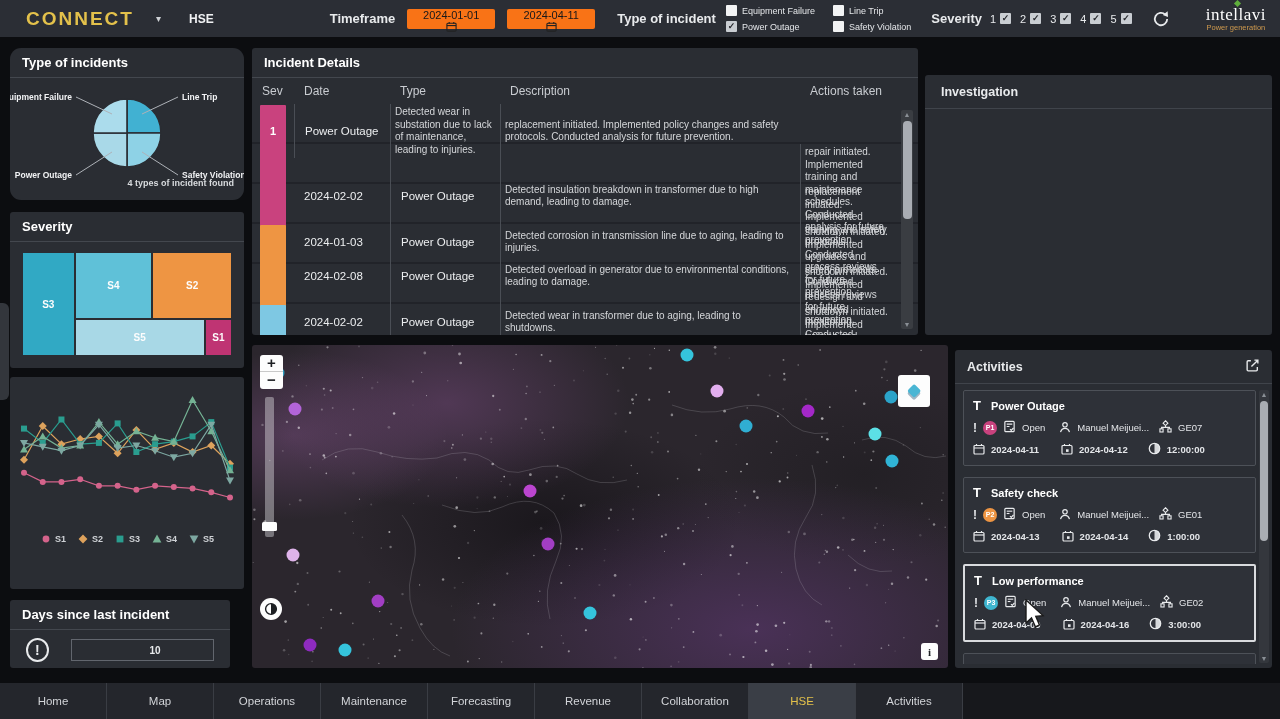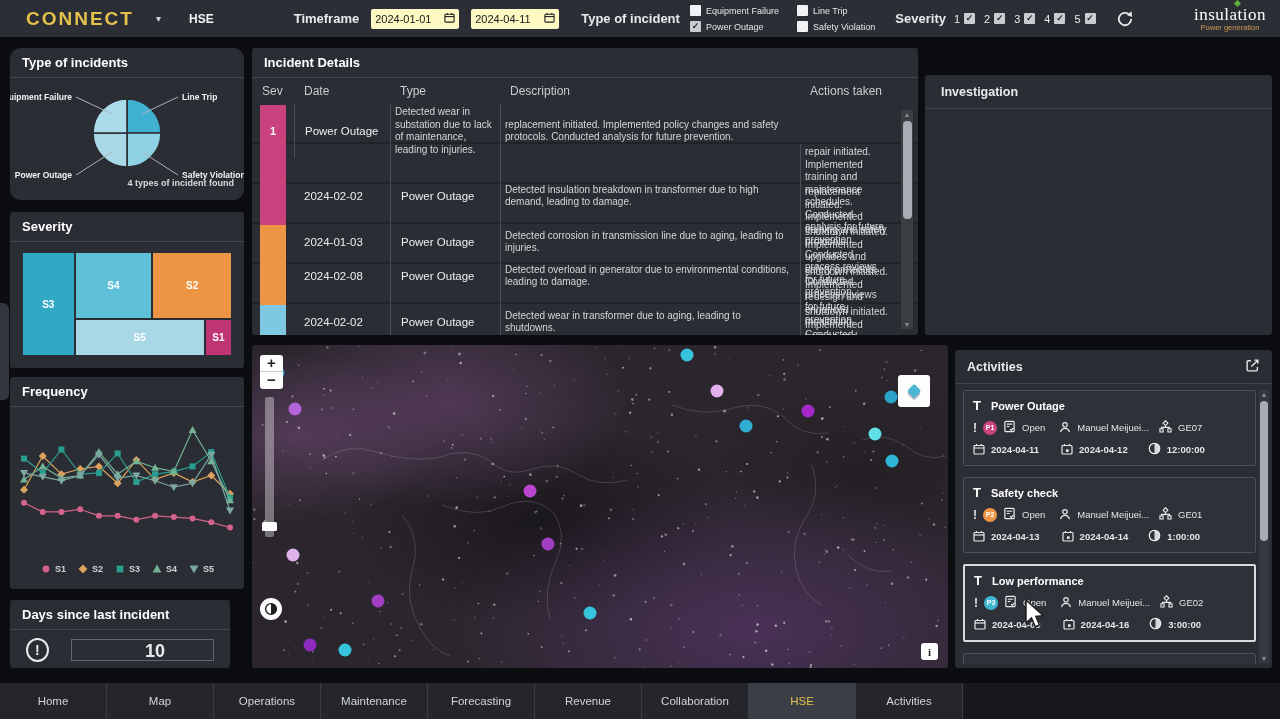--- a/index.html
+++ b/index.html
@@ -6,24 +6,24 @@
   body { background:#000; }
   .screen { position:relative; width:1280px; height:719px; background:#0c0d10;
             font-family:"Liberation Sans", sans-serif; color:#e8eaec; overflow:hidden; }
 
   
   .topbar { position:absolute; left:0; top:0; width:1280px; height:37px; background:#2b2e35;
             display:flex; align-items:center; z-index:5; }
   .logo { color:#e3c14b; font-size:19px; font-weight:bold; letter-spacing:2px; margin-left:26px; }
   .logo-caret { color:#cfd2d6; font-size:10px; margin-left:22px; cursor:default; }
   .section-label { font-size:12px; color:#f0f1f3; margin-left:28px; font-weight:bold; }
-  .tf-label { font-size:13px; font-weight:bold; margin-left:80px; }
-  .date-input { width:88px; height:20px; background:#fef9c3; color:#17181a; font-size:11px;
+  .tf-label { font-size:13px; font-weight:bold; margin-left:116px; }
+  .date-input { width:88px; height:20px; background:#f97316; color:#17181a; font-size:11px;
                 display:flex; align-items:center; justify-content:space-between; padding:0 4px;
-                border-radius:2px; margin-left:12px; }
+                border-radius:2px; margin-left:12px;flex-direction:column; }
   .toi-label { font-size:13px; font-weight:bold; margin-left:22px; }
   .chk-grid { display:grid; grid-template-rows:repeat(2,14px); grid-auto-flow:column; gap:2px 18px; margin-left:10px; }
   .chk-item { display:flex; align-items:center; gap:5px; font-size:9px; color:#e4e6e9; white-space:nowrap; }
   .chk-box { width:11px; height:11px; border-radius:1px; background:#f2f3f4; color:#23252a;
              font-size:9px; line-height:11px; text-align:center; font-weight:bold; flex:0 0 auto; }
   .chk-box.on { background:#c9cdd2; }
   .sev-label { font-size:13px; font-weight:bold; margin-left:20px; }
   .sev-group { display:flex; align-items:center; gap:9px; margin-left:8px; }
   .sev-item { display:flex; align-items:center; gap:4px; font-size:11px; }
   .refresh-btn { margin-left:20px; width:18px; height:18px; cursor:pointer; }
@@ -43,21 +43,21 @@
   .pie-foot { position:absolute; right:10px; bottom:4px; font-size:9px; font-weight:bold; color:#d8dbde; }
   .treemap { position:absolute; left:12px; top:40px; right:12px; bottom:12px; }
   .tm-item { position:absolute; display:flex; align-items:center; justify-content:center;
              font-size:10px; font-weight:bold; color:#fdfdfd; }
   .freq-legend { display:flex; justify-content:center; gap:11px; margin-top:2px; }
   .leg-item { display:flex; align-items:center; gap:3px; font-size:9px; color:#cfd2d6; font-weight:bold; }
   .days-row { display:flex; align-items:center; gap:22px; padding:8px 16px; }
   .days-icon { width:24px; height:24px; border:2px solid #e8eaec; border-radius:50%;
                display:flex; align-items:center; justify-content:center; font-weight:bold; font-size:14px; }
   .days-value { width:150px; height:22px; border:1px solid #62666e; text-align:center;
-                line-height:22px; font-size:18px; font-weight:bold;padding-left:25px; }
+                line-height:22px; font-size:10px; font-weight:bold;padding-left:25px; }
 
   
   .tbl-head, .t-row { display:grid; grid-template-columns:42px 96px 110px 300px 1fr; }
   .tbl-head { height:26px; align-items:center; font-size:12px; color:#c9ccd1; padding-right:20px; }
   .tbl-head > div { padding-left:10px; }
   .t-row { height:40px; border-bottom:2px solid #212329; padding-right:20px; }
   .t-sev { display:flex; align-items:center; justify-content:center; color:#fff; font-size:11px;
            font-weight:bold; margin:1px 8px 1px 8px; border-radius:1px; }
   .t-cell { font-size:11.5px; display:flex; align-items:center; padding-left:10px; color:#eceef0; }
   .t-small { font-size:10px; color:#d5d7da; line-height:1.25; align-items:center; display:flex;
@@ -191,21 +191,21 @@
         </label>
       </div>
     <div class="refresh-btn">
       <svg width="18" height="18" viewBox="0 0 16 16">
           <path d="M13.5,8 a5.5,5.5 0 1 1 -1.7,-3.95" fill="none" stroke="#e8eaec" stroke-width="1.6"></path>
           <polygon points="13.9,1.2 14.2,6.2 9.6,4.4" fill="#e8eaec"></polygon>
         </svg>
     </div>
     <div class="brand">
       <div class="brand-spark"></div>
-      <div class="brand-name">insulation</div>
+      <div class="brand-name">intellavi</div>
       <div class="brand-tag">Power generation</div>
     </div>
   </header>
 
   <section class="panel" style="left:10px;top:48px;width:234px;height:152px;border-radius:11px;">
     <div class="panel-h">Type of incidents</div>
     <div class="pie-wrap">
       <svg id="pie-svg" width="234" height="110" viewBox="0 0 234 110">
           <path d="M117,55 L117,21 A34,34 0 0 1 151,55 Z" fill="#41b1d2" stroke="#2a2d33" stroke-width="1.6"></path>
           <line x1="168" y1="19" x2="132" y2="36" stroke="#aeb2b8" stroke-width="1"></line>
@@ -229,21 +229,20 @@
     <div class="treemap" id="treemap">
         <div class="tm-item" style="left: 0%; top: 0%; width: 25%; height: 100%; background: rgb(49, 169, 196); border: 1px solid rgb(42, 45, 51);">S3</div>
         <div class="tm-item" style="left: 25%; top: 0%; width: 37%; height: 64%; background: rgb(95, 193, 216); border: 1px solid rgb(42, 45, 51);">S4</div>
         <div class="tm-item" style="left: 62%; top: 0%; width: 38%; height: 64%; background: rgb(238, 149, 67); border: 1px solid rgb(42, 45, 51);">S2</div>
         <div class="tm-item" style="left: 25%; top: 64%; width: 62%; height: 36%; background: rgb(168, 216, 230); border: 1px solid rgb(42, 45, 51);">S5</div>
         <div class="tm-item" style="left: 87%; top: 64%; width: 13%; height: 36%; background: rgb(191, 52, 115); border: 1px solid rgb(42, 45, 51);">S1</div>
       </div>
   </section>
 
   <section class="panel" style="left:10px;top:377px;width:234px;height:212px;">
-    <div class="panel-h">Frequency</div>
     <svg id="freq-svg" width="234" height="150" viewBox="0 0 234 150">
         <polyline points="14,95.8 32.72727272727273,104.89999999999999 51.45454545454545,104.89999999999999 70.18181818181819,102.3 88.9090909090909,108.8 107.63636363636364,108.8 126.36363636363636,112.7 145.0909090909091,108.8 163.8181818181818,110.10000000000001 182.54545454545453,111.4 201.27272727272728,115.30000000000001 220,120.5" fill="none" stroke="#d4638b" stroke-width="1.2"></polyline>
         <circle cx="14" cy="95.8" r="3" fill="#d4638b"></circle>
         <circle cx="32.72727272727273" cy="104.89999999999999" r="3" fill="#d4638b"></circle>
         <circle cx="51.45454545454545" cy="104.89999999999999" r="3" fill="#d4638b"></circle>
         <circle cx="70.18181818181819" cy="102.3" r="3" fill="#d4638b"></circle>
         <circle cx="88.9090909090909" cy="108.8" r="3" fill="#d4638b"></circle>
         <circle cx="107.63636363636364" cy="108.8" r="3" fill="#d4638b"></circle>
         <circle cx="126.36363636363636" cy="112.7" r="3" fill="#d4638b"></circle>
         <circle cx="145.0909090909091" cy="108.8" r="3" fill="#d4638b"></circle>

